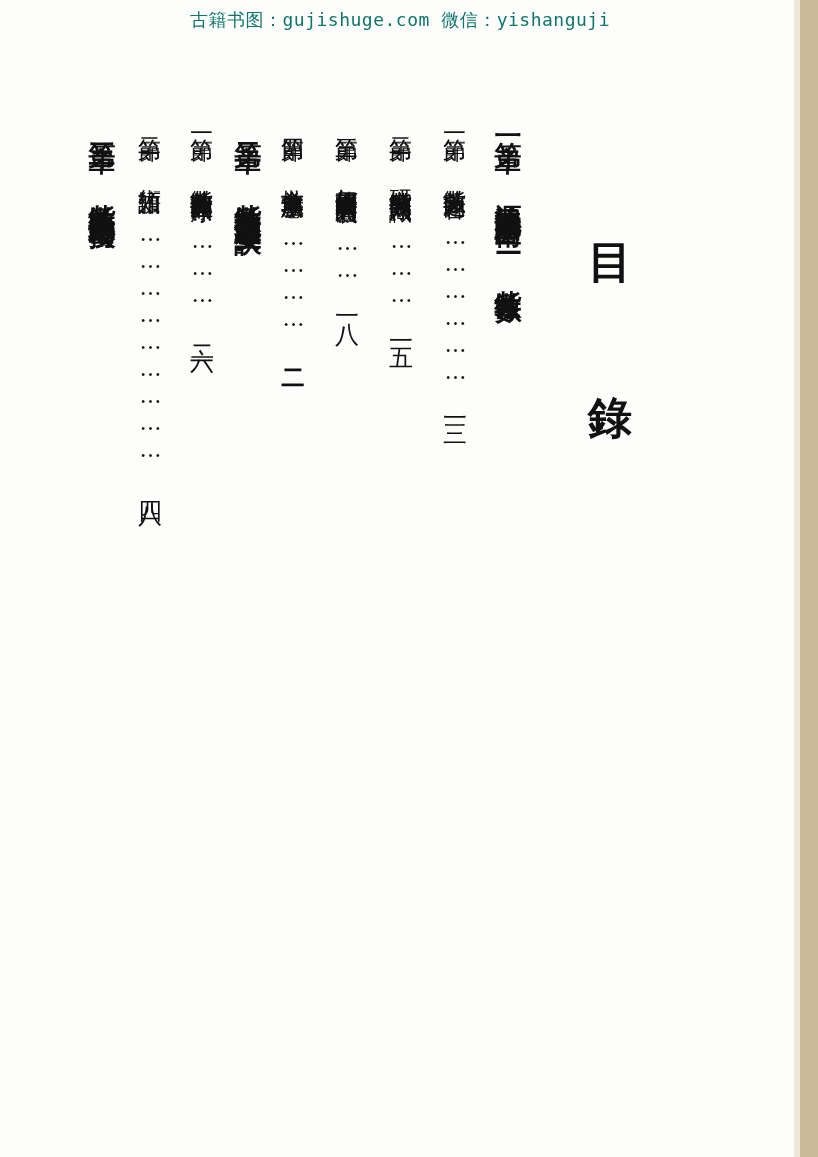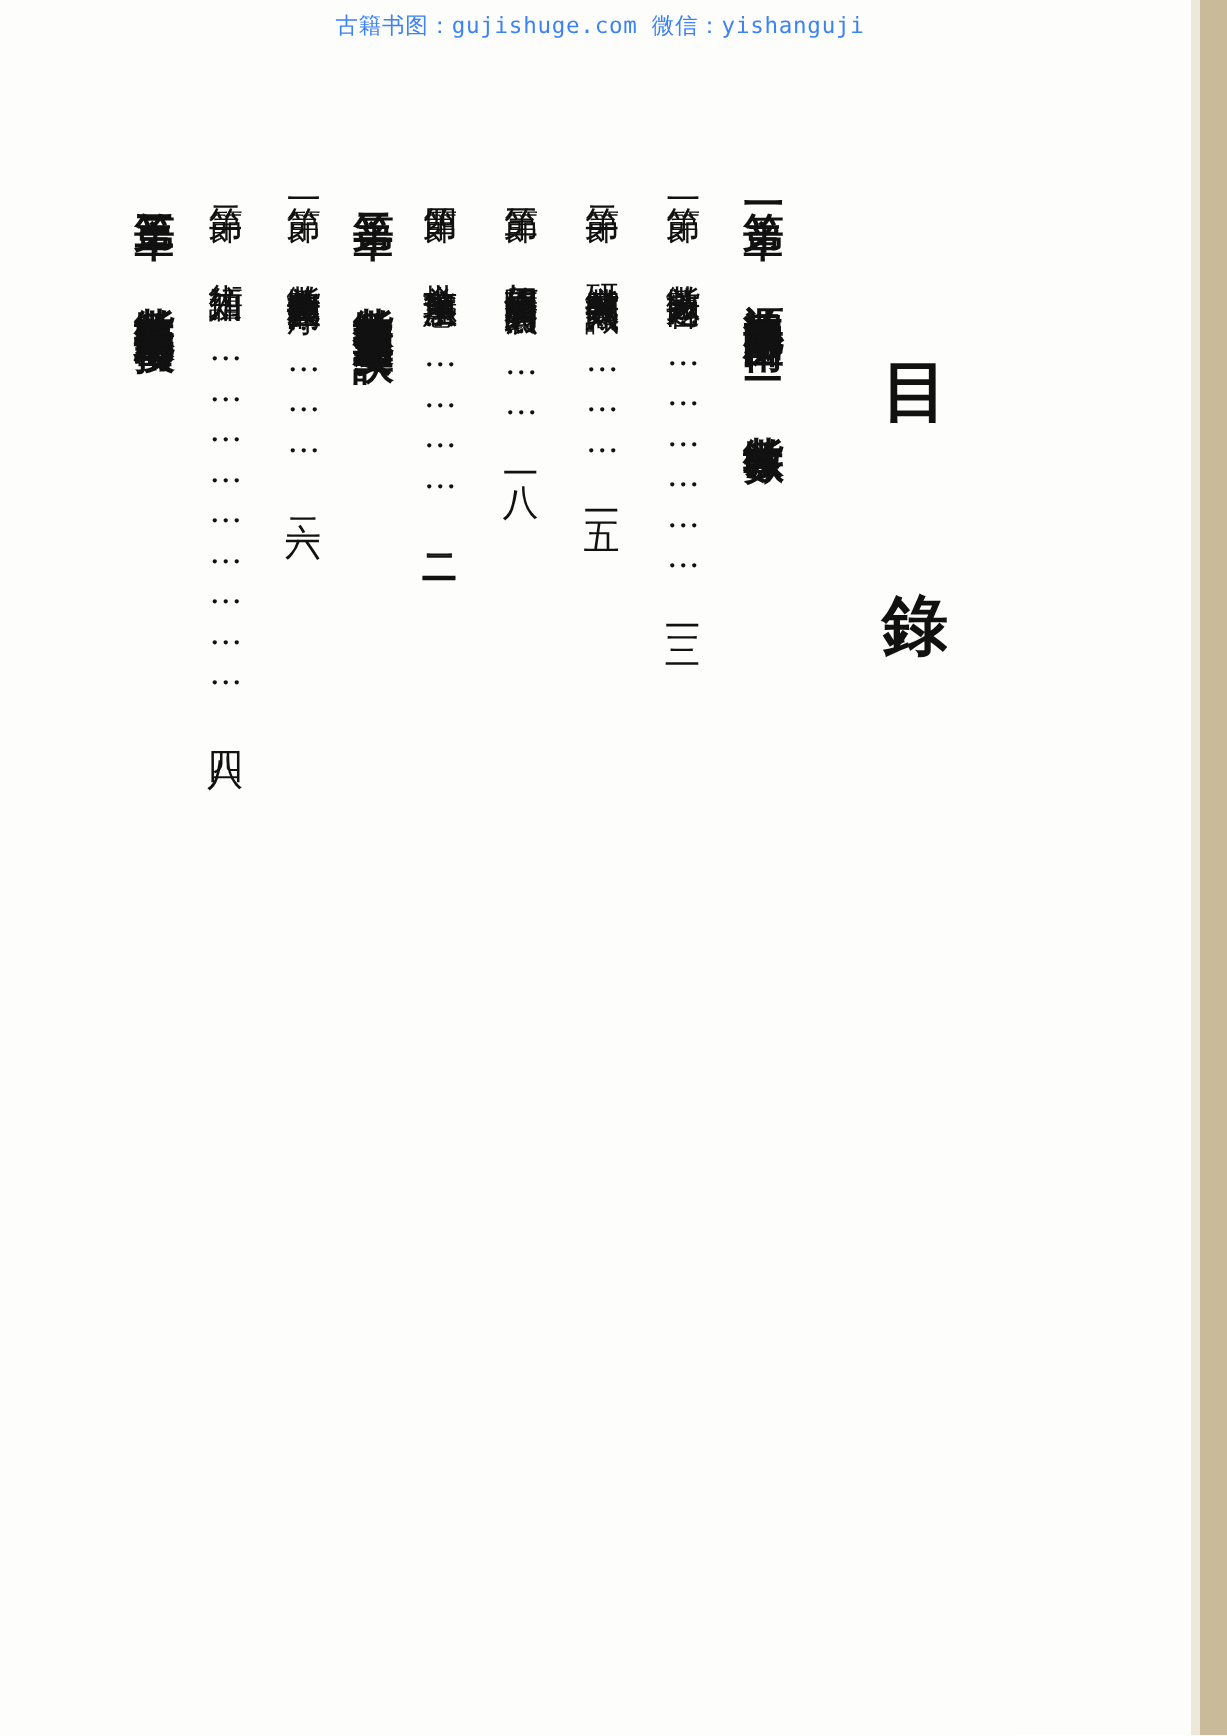--- a/index.html
+++ b/index.html
@@ -35,23 +35,23 @@
     background: #eee8da;
   }
   
   .watermark {
     position: absolute;
     top: 8px;
     left: 0;
     width: 800px;
     text-align: center;
     font-family: "DejaVu Sans Mono", monospace;
-    font-size: 15px;
+    font-size: 18px;
     letter-spacing: 0.5px;
-    color: #3b82f6;
+    color: #0f766e;
     white-space: nowrap;
   }
   
   .toc-title {
     position: absolute;
     top: 240px;
     left: 575px;
     width: 70px;
     text-align: center;
     font-family: "DejaVu Serif", serif;

